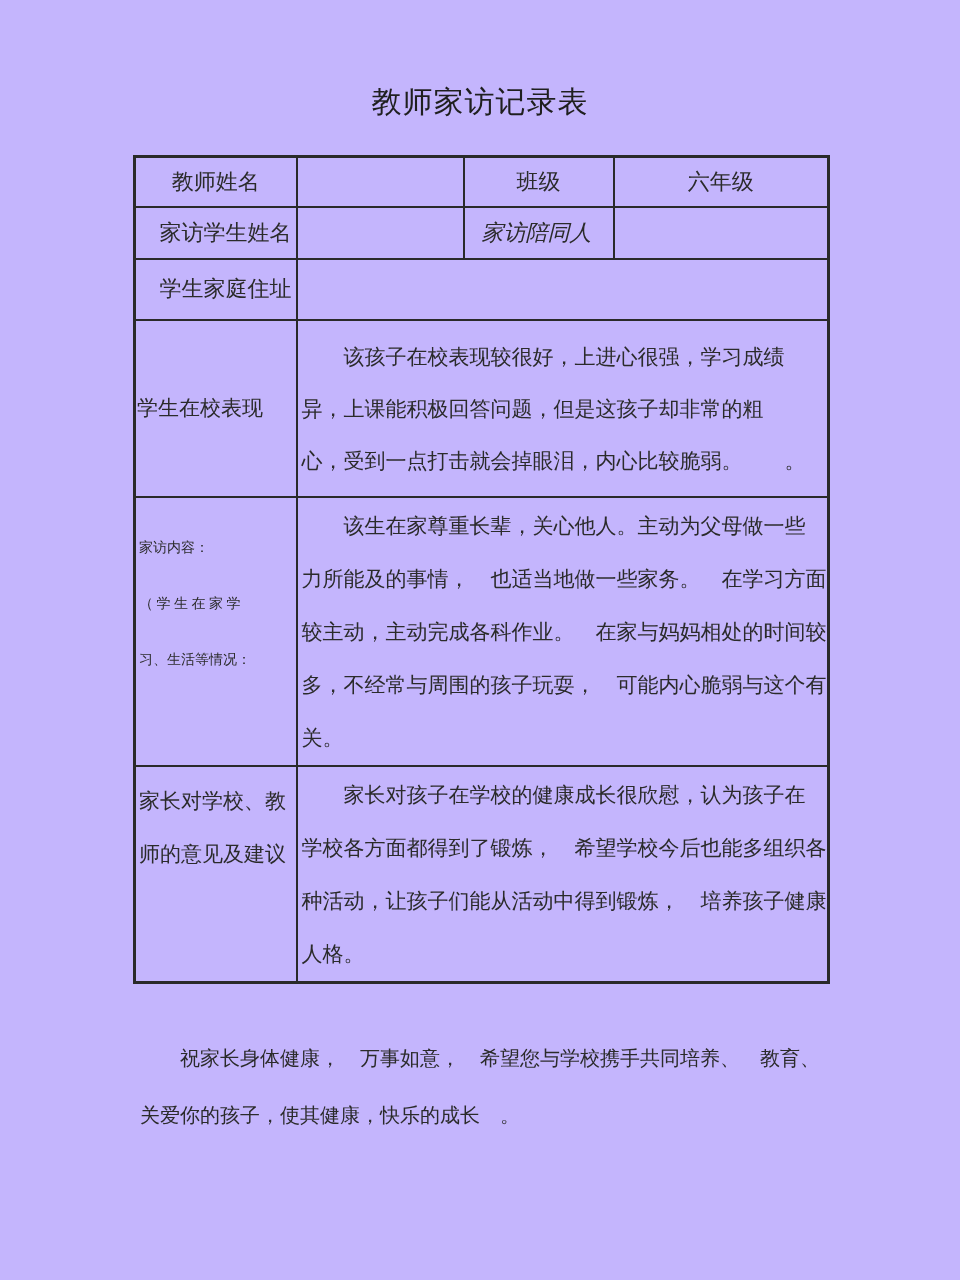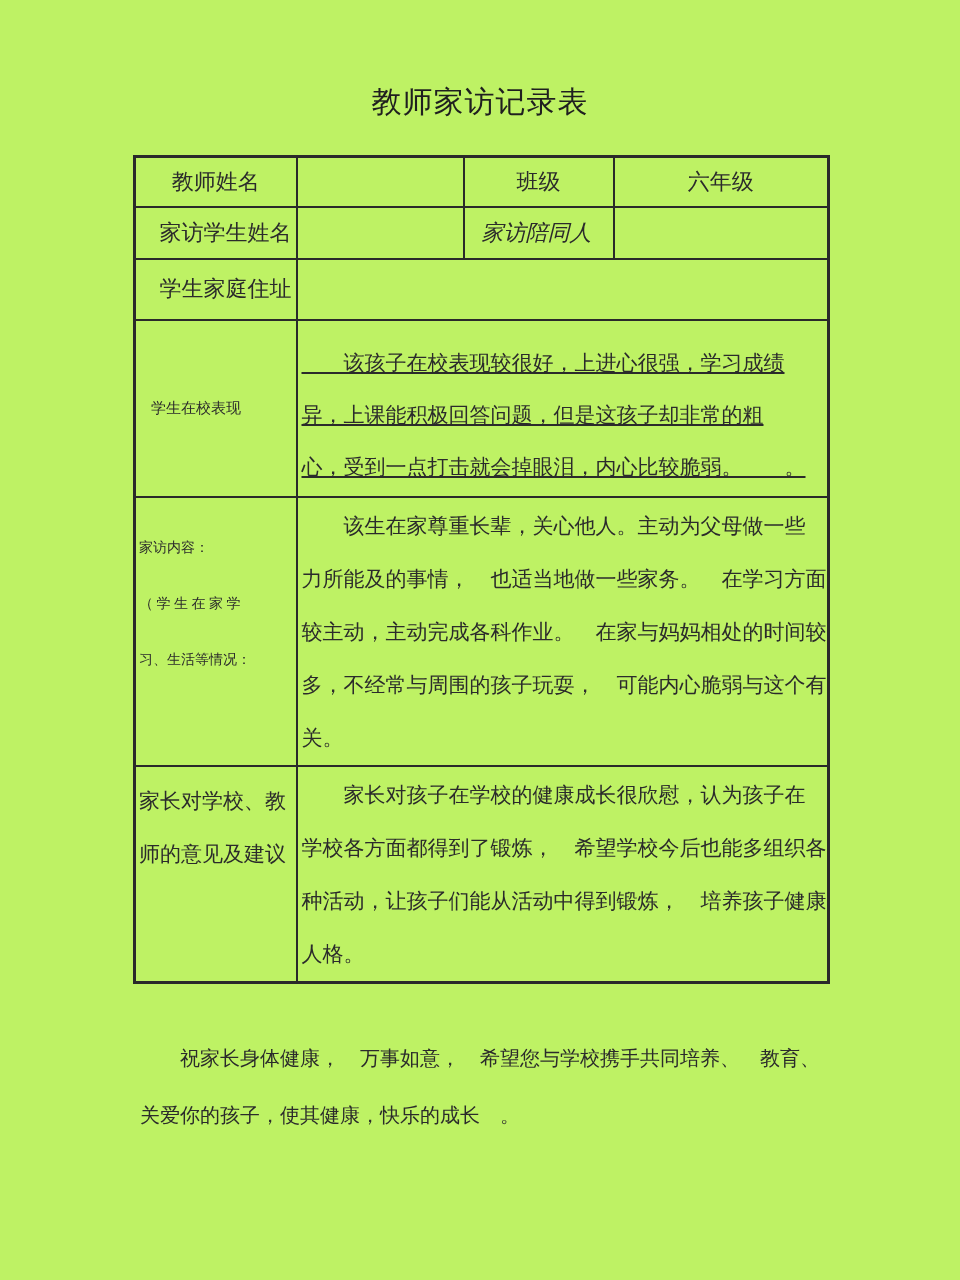--- a/index.html
+++ b/index.html
@@ -1,21 +1,21 @@
 <!DOCTYPE html>
 <html><head>
 <meta charset="utf-8">
 <style>
   * { margin:0; padding:0; box-sizing:border-box; }
   html, body { background:#ffffff; }
   .page {
     position:relative;
     width:960px; height:1280px;
     margin:0 auto;
-    background:#bef264;
+    background:#c4b5fd;
     font-family:"Liberation Serif", serif;
     color:#262626;
     overflow:hidden;
   }
   .doc-title {
     position:absolute; top:82px; left:0; width:100%;
     text-align:center;
     font-size:30px; font-weight:400;
     letter-spacing:1px;
     color:#1f1f1f;
@@ -31,23 +31,23 @@
     border:2px solid #2a2a2a;
     font-size:22px;
     color:#2b2b2b;
     vertical-align:middle;
     overflow:hidden;
   }
   td.lbl-center { text-align:center; padding:0 4px;margin-left:20px; }
   td.lbl-left   { text-align:right; padding:0 4px 0 6px; }
   td.lbl-indent { text-align:left; padding:0 4px 0 17px;font-style:italic; }
   td.tall-label {
-    font-size:15px;
+    font-size:21px;
     vertical-align:middle;
-    padding:0 2px 0 15px;
+    padding:0 2px 0 1px;
     text-align:left;
   }
   td.tall-label-top {
     font-size:14px;
     vertical-align:top;
     padding:22px 2px 0 3px;
     text-align:left;
   }
   td.tall-label-top .tline { line-height:56px; white-space:pre; }
   td.tall-label-top2 {
@@ -57,21 +57,21 @@
     text-align:left;
   }
   td.tall-label-top2 .tline { line-height:53px; white-space:pre; }
   td.content-cell {
     font-size:21px;
     vertical-align:top;
     text-align:left;
     padding:2px 8px 0 4px;
   }
   td.content-cell .tline { line-height:53px; white-space:pre; }
-  td.content-cell.first-para { padding-top:16px;text-decoration:underline; }
+  td.content-cell.first-para { padding-top:10px; }
   td.content-cell.first-para .tline { line-height:52px; }
   .closing {
     position:absolute; left:140px; top:1030px; width:700px;
     font-size:20px; color:#2b2b2b;
     text-align:left;
   }
   .closing .tline { line-height:57px; white-space:pre; }
 </style>
 </head>
 <body>

